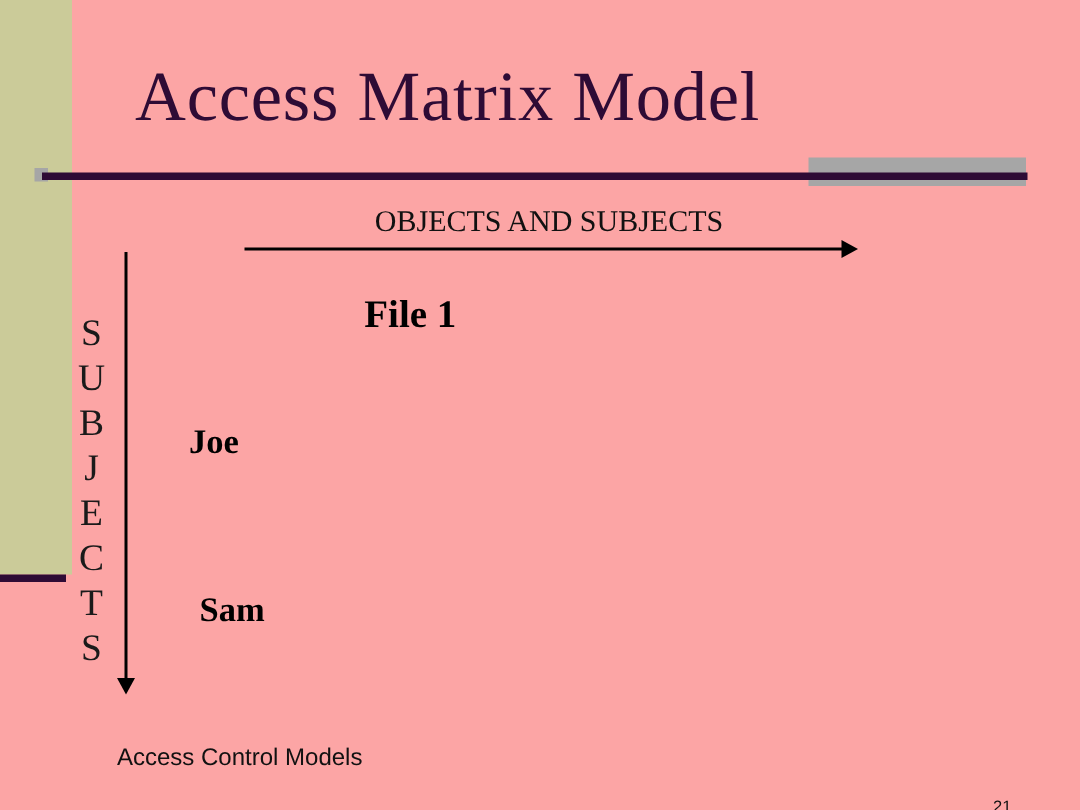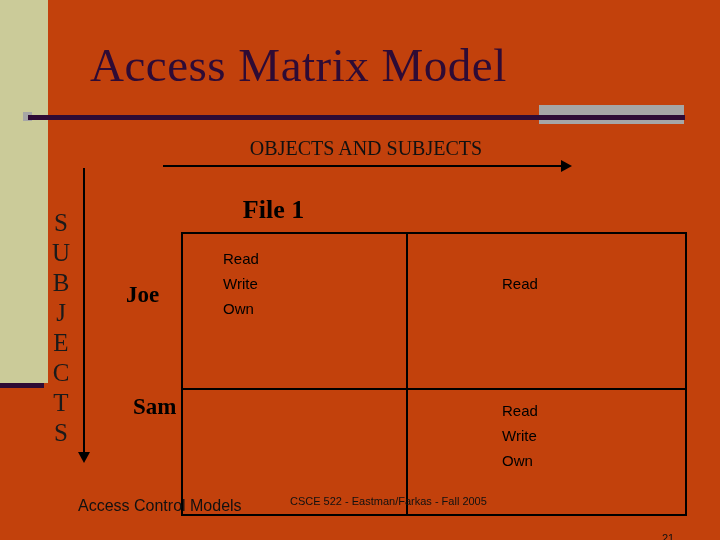--- a/index.html
+++ b/index.html
@@ -1,18 +1,18 @@
 <!DOCTYPE html>
 <html><head>
 <meta charset="utf-8">
 <style>
   html,body{margin:0;padding:0;}
   .slide{
     position:relative;width:720px;height:540px;overflow:hidden;
-    background:#c2410c;font-family:"Liberation Serif",serif;color:#000;
+    background:#fca5a5;font-family:"Liberation Serif",serif;color:#000;
   }
   
   .sidebar{position:absolute;left:0;top:0;width:48px;height:383px;background:#CBCB99;}
   .sidebar-endcap{position:absolute;left:0;top:383px;width:44px;height:5px;background:#2E0B35;}
   
   .title{position:absolute;left:90px;top:38px;font-size:47px;letter-spacing:0.5px;color:#2E0B35;white-space:nowrap;}
   
   .rule-tip{position:absolute;left:23px;top:112px;width:9px;height:9px;background:#A6A6A6;}
   .rule-grayband{position:absolute;left:539px;top:105px;width:145px;height:19px;background:#A6A6A6;}
   .rule-line{position:absolute;left:28px;top:115px;width:657px;height:5px;background:#2E0B35;}
@@ -84,34 +84,17 @@
   </div>
 
   <div class="v-arrow-line"></div>
   <div class="v-arrow-head"></div>
 
   <div class="col-label col-file1">File 1</div>
 
   <div class="row-label row-joe">Joe</div>
   <div class="row-label row-sam">Sam</div>
 
-  <table class="matrix">
-    <tbody>
-        <tr>
-      <td class="cell-joe-file1">Read
-Write
-Own</td>
-      <td class="cell-joe-file2">Read</td>
-    </tr>
-    <tr>
-      <td class="cell-sam-file1"></td>
-      <td class="cell-sam-file2">Read
-Write
-Own</td>
-    </tr>
-  </tbody>
-    </table>
 
   <div class="footer-left">Access Control Models</div>
-  <div class="footer-center">CSCE 522 - Eastman/Farkas - Fall 2005</div>
   <div class="footer-page">21</div>
 
 </div>
 
 </body></html>

